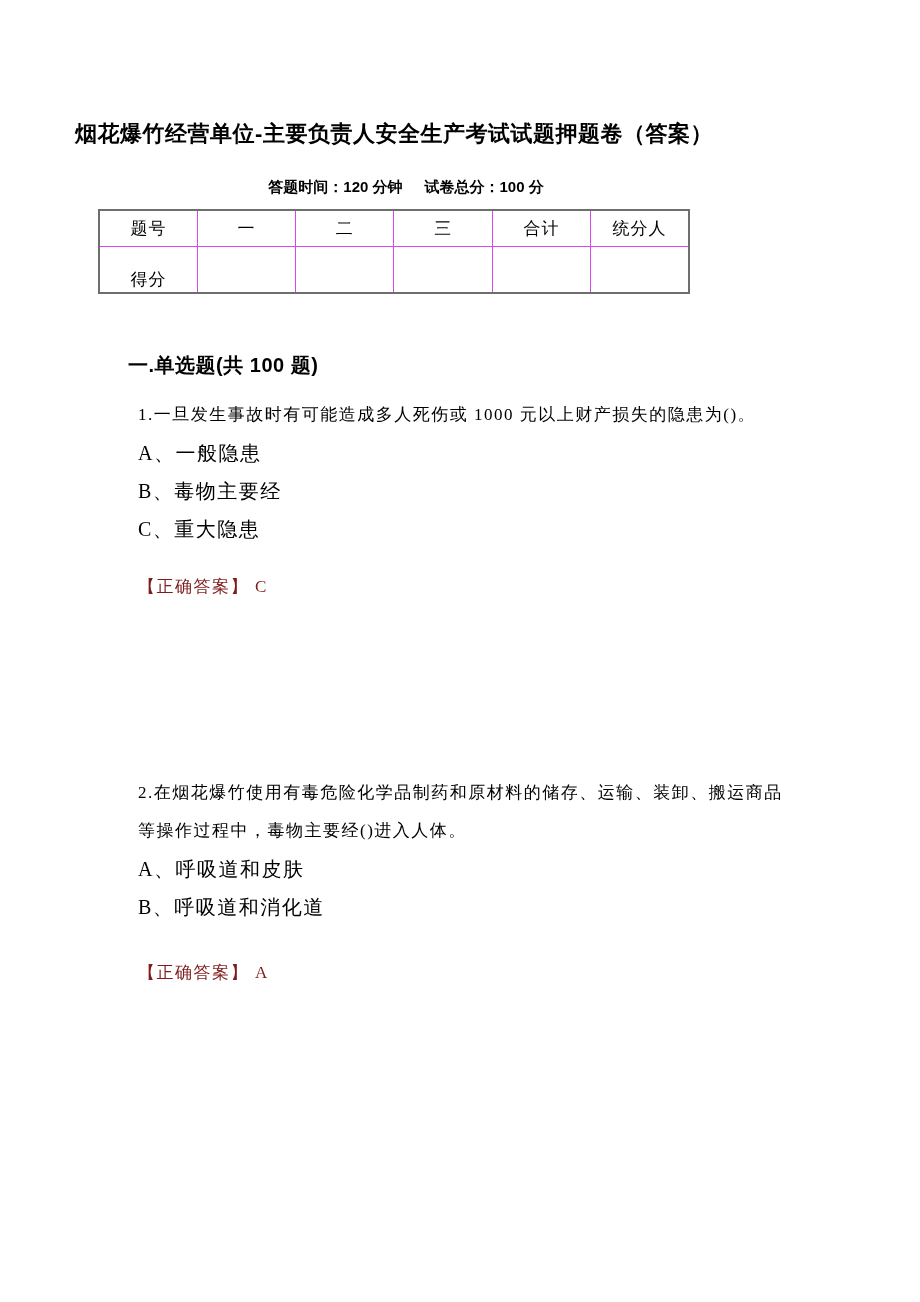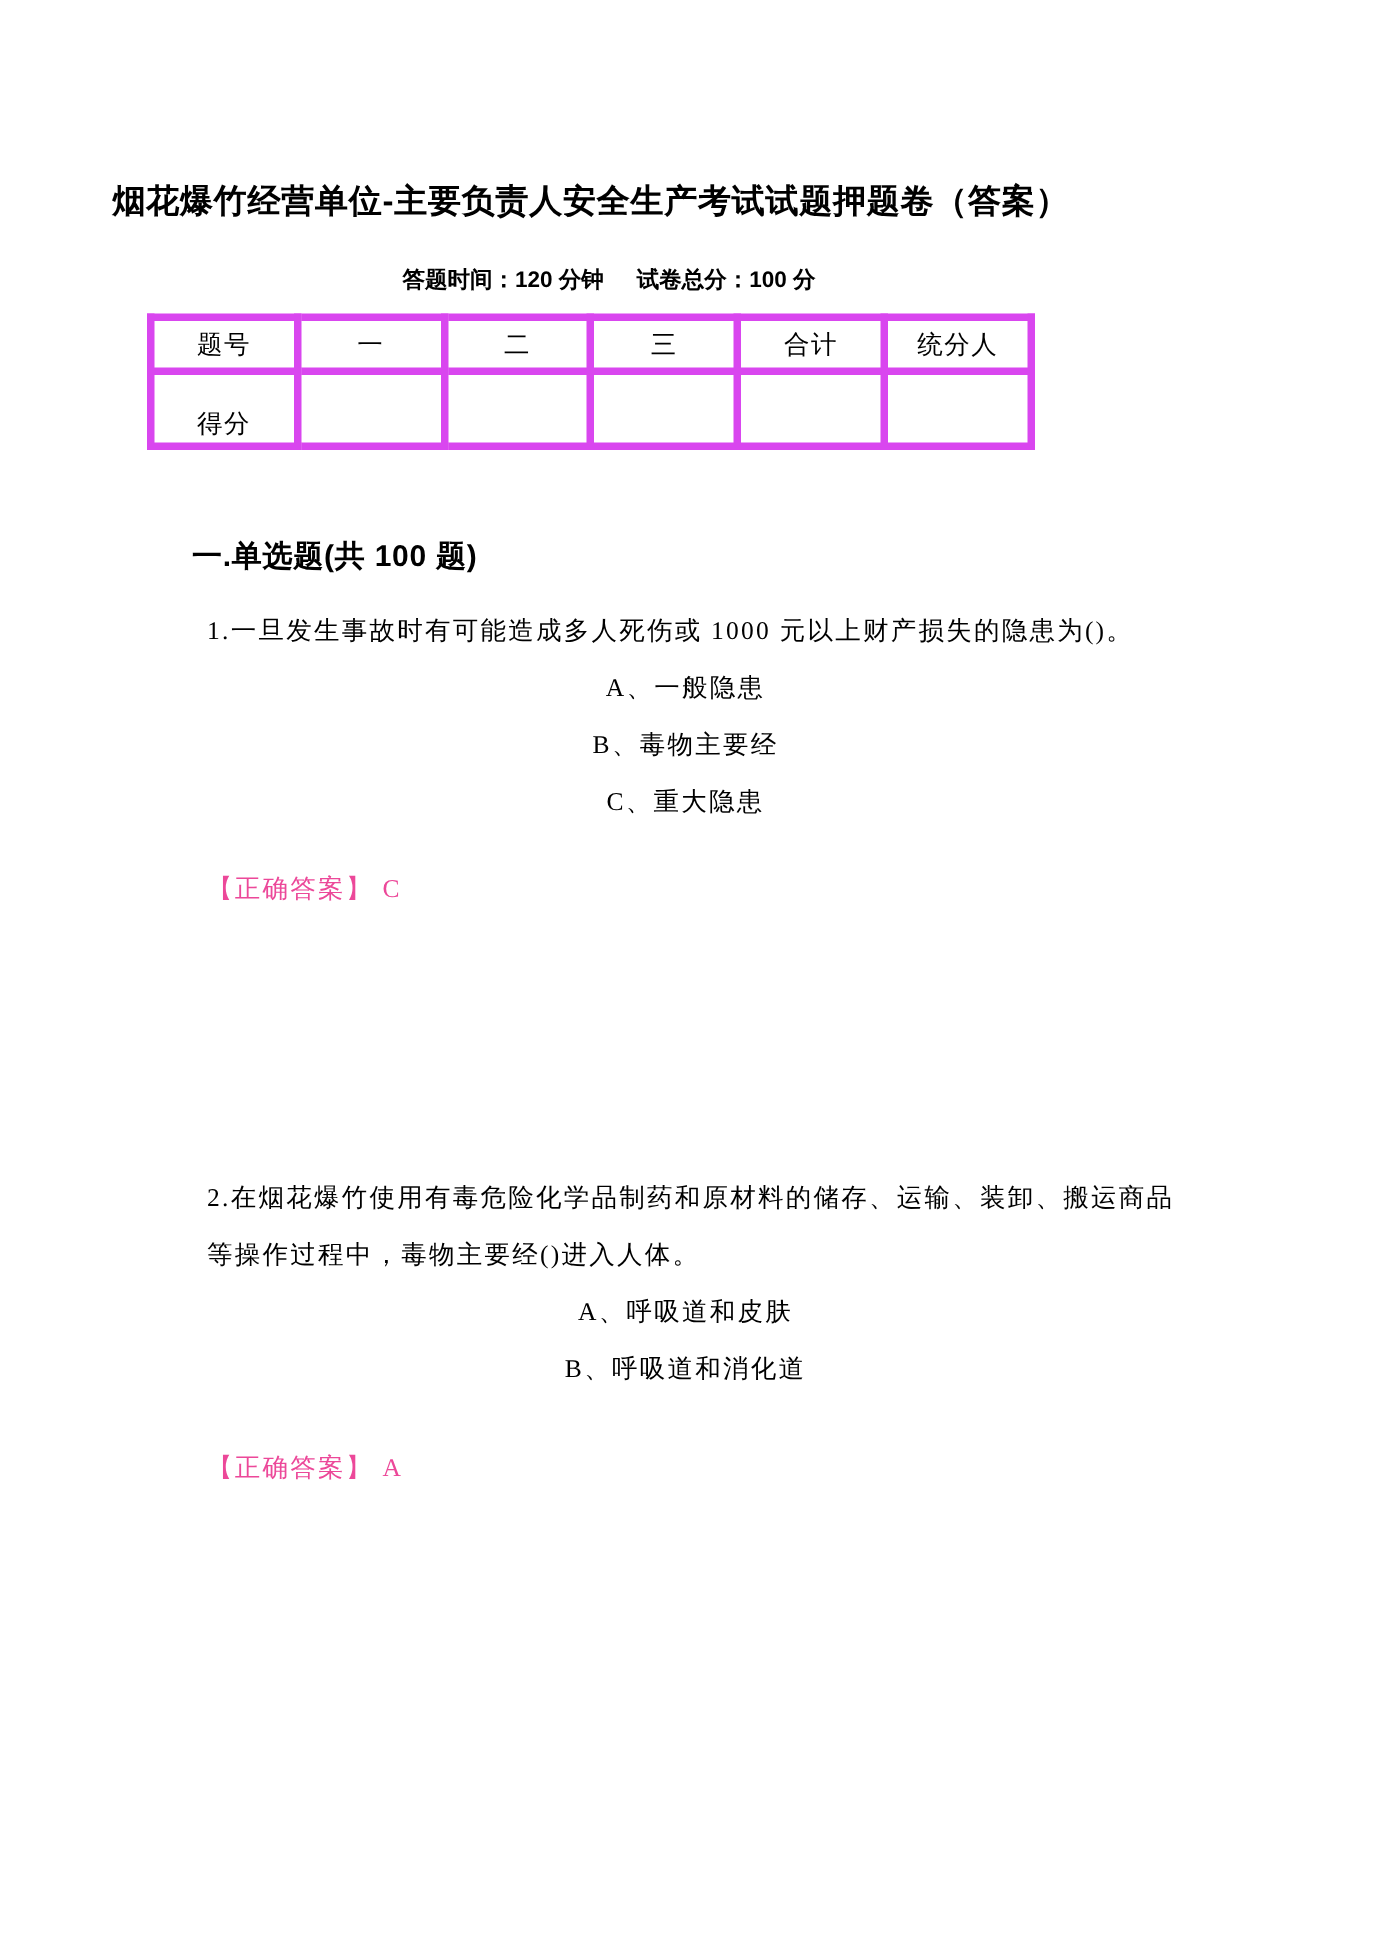--- a/index.html
+++ b/index.html
@@ -40,21 +40,21 @@
   .meta-line .total { margin-left: 22px; }
   table.score-table {
     margin: 12px auto 0 auto;
     width: 592px;
     border-collapse: collapse;
     table-layout: fixed;
     border: 2px solid #6e6e6e;
     font-size: 17px;
   }
   table.score-table td {
-    border: 5px solid #d946ef;
+    border: 1px solid #d946ef;
     text-align: center;
     letter-spacing: 1px;
   }
   table.score-table tr.hdr td { height: 36px; vertical-align: middle; }
   table.score-table tr.score td { height: 42px; vertical-align: top; padding-top: 21px; }
   .section-heading {
     margin: 58px 0 0 128px;
     font-family: "Liberation Sans", "DejaVu Sans", sans-serif;
     font-weight: bold;
     font-size: 20px;
@@ -64,31 +64,30 @@
   .q-text {
     margin: 17px 0 0 138px;
     width: 657px;
     font-size: 17px;
     line-height: 38px;
     letter-spacing: 1.5px;
   }
   .q2 .q-text { margin-top: 168px; }
   .option {
     margin: 0 12px 0 138px;
-    font-size: 17px;
+    font-size: 20px;
     line-height: 38px;
     letter-spacing: 1.5px;
-    text-align: center;
   }
   .answer-line {
     margin: 20px 0 0 138px;
     font-size: 17px;
     line-height: 38px;
     letter-spacing: 1.5px;
-    color: #ec4899;
+    color: #7f1d1d;
   }
   .q2 .answer-line { margin-top: 28px; }
   .answer-line .answer-value { margin-left: 6px; }
 </style>
 </head>
 <body>
 
 <div class="page">
 
   <h1 class="doc-title">烟花爆竹经营单位-主要负责人安全生产考试试题押题卷（答案）</h1>

